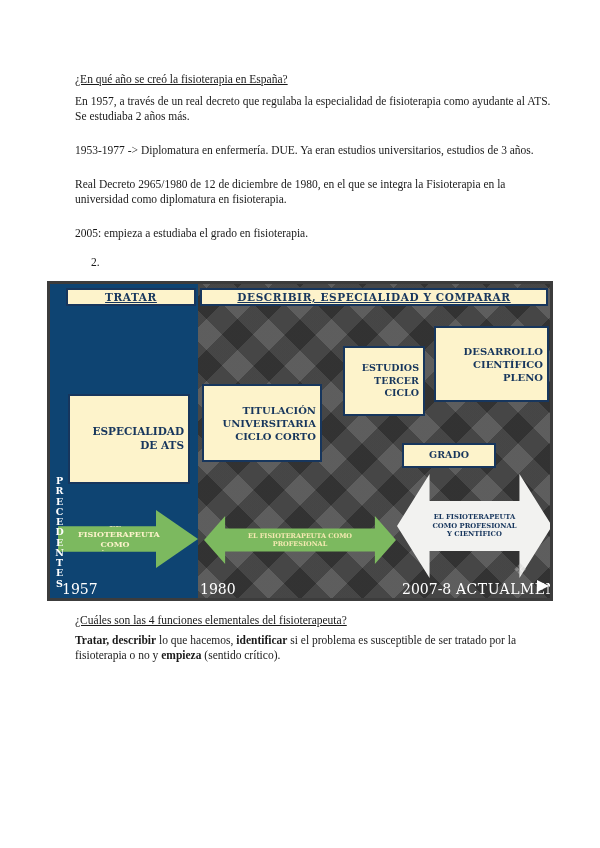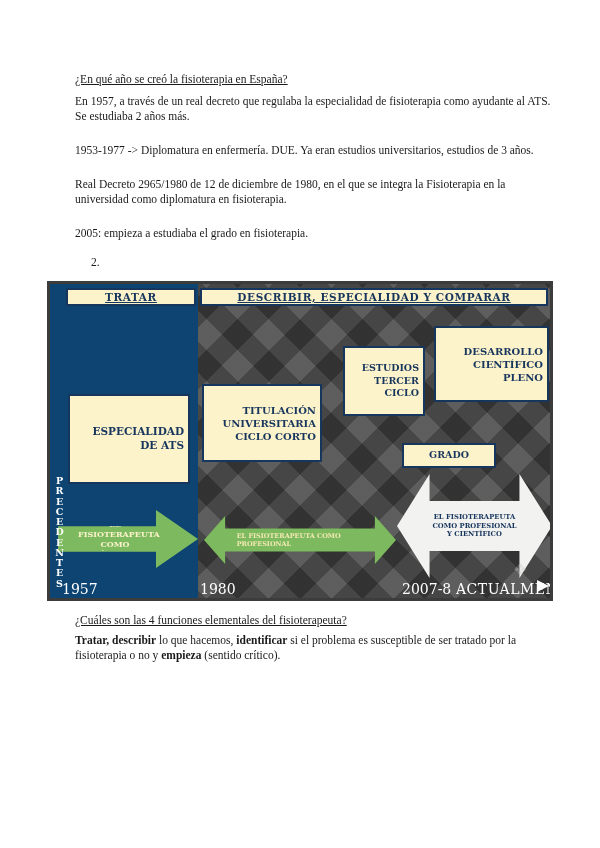--- a/index.html
+++ b/index.html
@@ -53,21 +53,21 @@
   }
   .arrow-tec span {
     font-size:8px; font-weight:bold; color:#fdf3cb; text-align:center; line-height:1.25;
     width:100px; padding-right:26px;
   }
   .arrow-prof {
     position:absolute; left:154px; top:232px; width:192px; height:48px; background:#7cb95f;
     clip-path:polygon(0 50%, 11% 0, 11% 26%, 89% 26%, 89% 0, 100% 50%, 89% 100%, 89% 74%, 11% 74%, 11% 100%);
     display:flex; align-items:center; justify-content:center;
   }
-  .arrow-prof span { font-size:6.5px; font-weight:bold; color:#f3e9b0; text-align:left; line-height:1.3; width:66%; }
+  .arrow-prof span { font-size:6.5px; font-weight:bold; color:#f3e9b0; text-align:center; line-height:1.3; width:66%; }
   .arrow-sci {
     position:absolute; left:347px; top:190px; width:155px; height:104px; background:#f2f2f0;
     clip-path:polygon(0 50%, 21% 0, 21% 26%, 79% 26%, 79% 0, 100% 50%, 79% 100%, 79% 74%, 21% 74%, 21% 100%);
     display:flex; align-items:center; justify-content:center;
     filter:drop-shadow(0 0 1px #111);
   }
   .arrow-sci span { font-size:6.8px; font-weight:bold; color:#17365d; text-align:center; line-height:1.3; width:58%; }
 
   .precedentes {
     position:absolute; left:3px; top:192px; width:13px; text-align:center;

